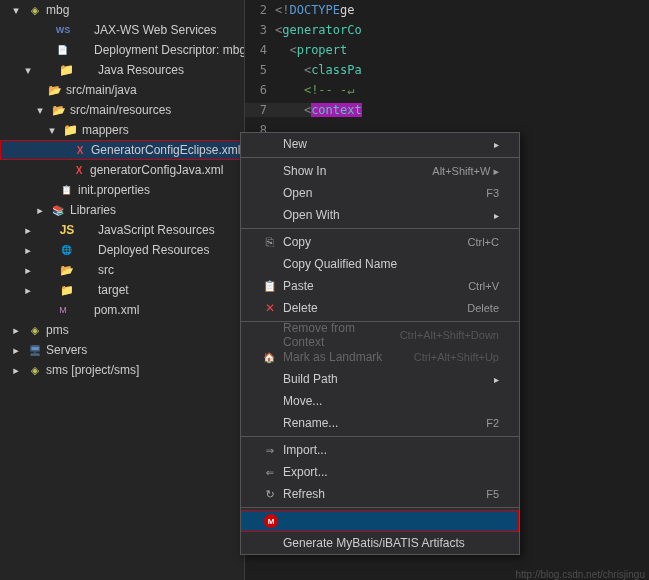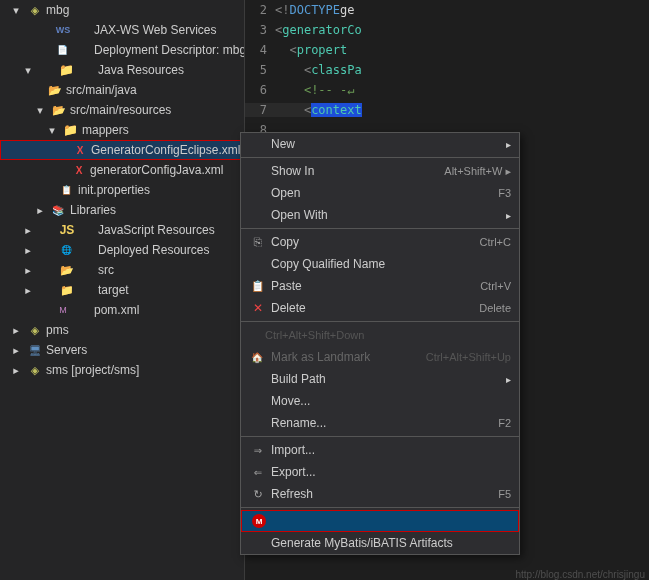--- a/index.html
+++ b/index.html
@@ -101,21 +101,21 @@
       box-shadow: 3px 3px 8px rgba(0,0,0,0.5);
       z-index: 100;
       font-size: 12px;
     }
 
     .menu-item {
       display: flex;
       align-items: center;
       justify-content: space-between;
       height: 22px;
-      padding: 0 8px;
+      padding: 0 20px;
       cursor: pointer;
       color: #cccccc;
     }
     .menu-item.disabled { color: #666; }
     .menu-item.highlighted {
       background: #094771;
       border: 1px solid #c00;
     }
 
     .menu-separator {
@@ -321,21 +321,21 @@
   </div>
   <div class="code-line">
     <span class="line-number">6</span>
     <span class="code-text">&nbsp;&nbsp;&nbsp;&nbsp;</span>
       <span class="code-text" style="color:#6a9955;">&lt;!-- -↵</span>
   </div>
   <div class="code-line">
     <span class="line-number" style="background:#2a2a2a;">7</span>
     <span class="code-text" style="background:#2a2a2a;">&nbsp;&nbsp;&nbsp;&nbsp;</span>
       <span class="code-text" style="color:#808080;background:#2a2a2a;">&lt;</span>
-      <span class="code-text" style="color:#4ec9b0;background:#1d4ed8;">context</span>
+      <span class="code-text" style="color:#4ec9b0;background:#a21caf;">context</span>
   </div>
   <div class="code-line">
     <span class="line-number">8</span>
     <span class="code-text"></span>
   </div>
   <div class="code-line">
     <span class="line-number">9</span>
     <span class="code-text">&nbsp;&nbsp;&nbsp;&nbsp;&nbsp;&nbsp;</span>
       <span class="code-text" style="color:#6a9955;">&lt;!-</span>
   </div>
@@ -406,20 +406,24 @@
     <div class="menu-label-area">
       <span class="menu-icon" style="color:#e44;font-size:12px;">✕</span>
       <span>Delete</span>
     </div>
     <span class="menu-shortcut">Delete</span>
   </div>
 
   <div class="menu-separator"></div>
 
   <div class="menu-item disabled">
+    <div class="menu-label-area">
+      <span class="menu-icon"></span>
+      <span>Remove from Context</span>
+    </div>
     <span class="menu-shortcut" style="color:#555;">Ctrl+Alt+Shift+Down</span>
   </div>
 
   <div class="menu-item disabled">
     <div class="menu-label-area">
       <span class="menu-icon" style="color:#555;font-size:10px;">🏠</span>
       <span>Mark as Landmark</span>
     </div>
     <span class="menu-shortcut" style="color:#555;">Ctrl+Alt+Shift+Up</span>
   </div>

